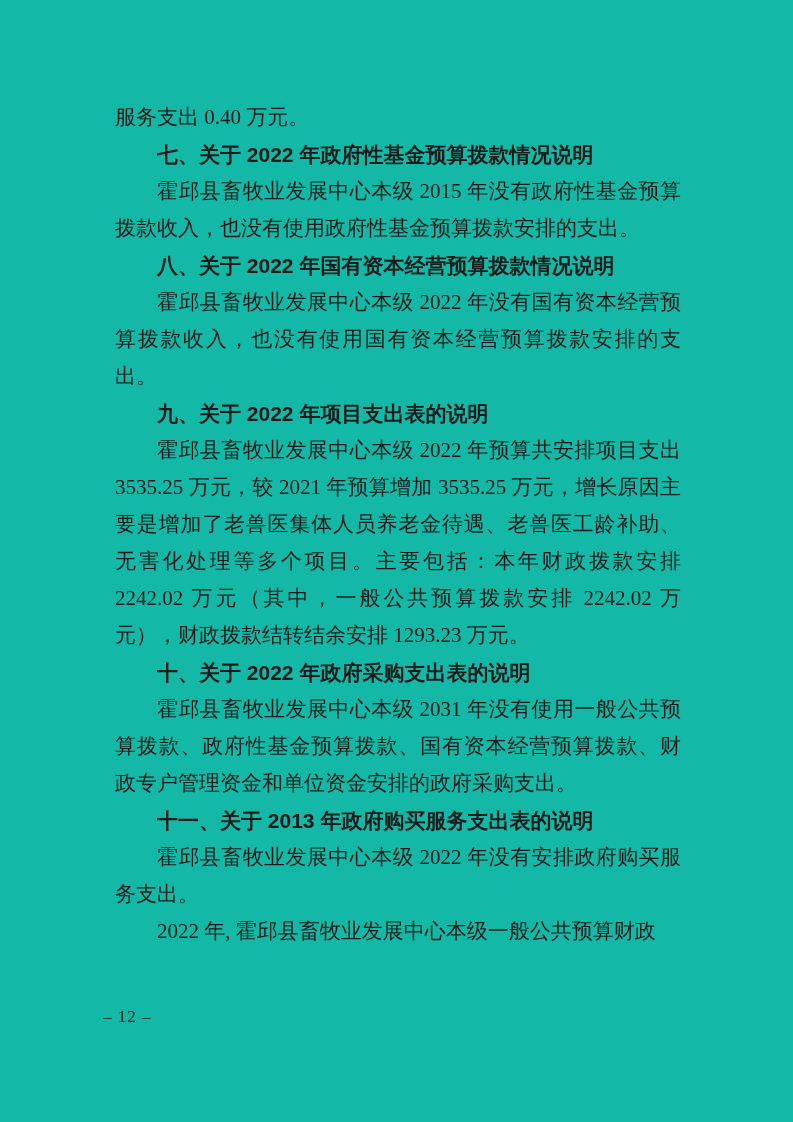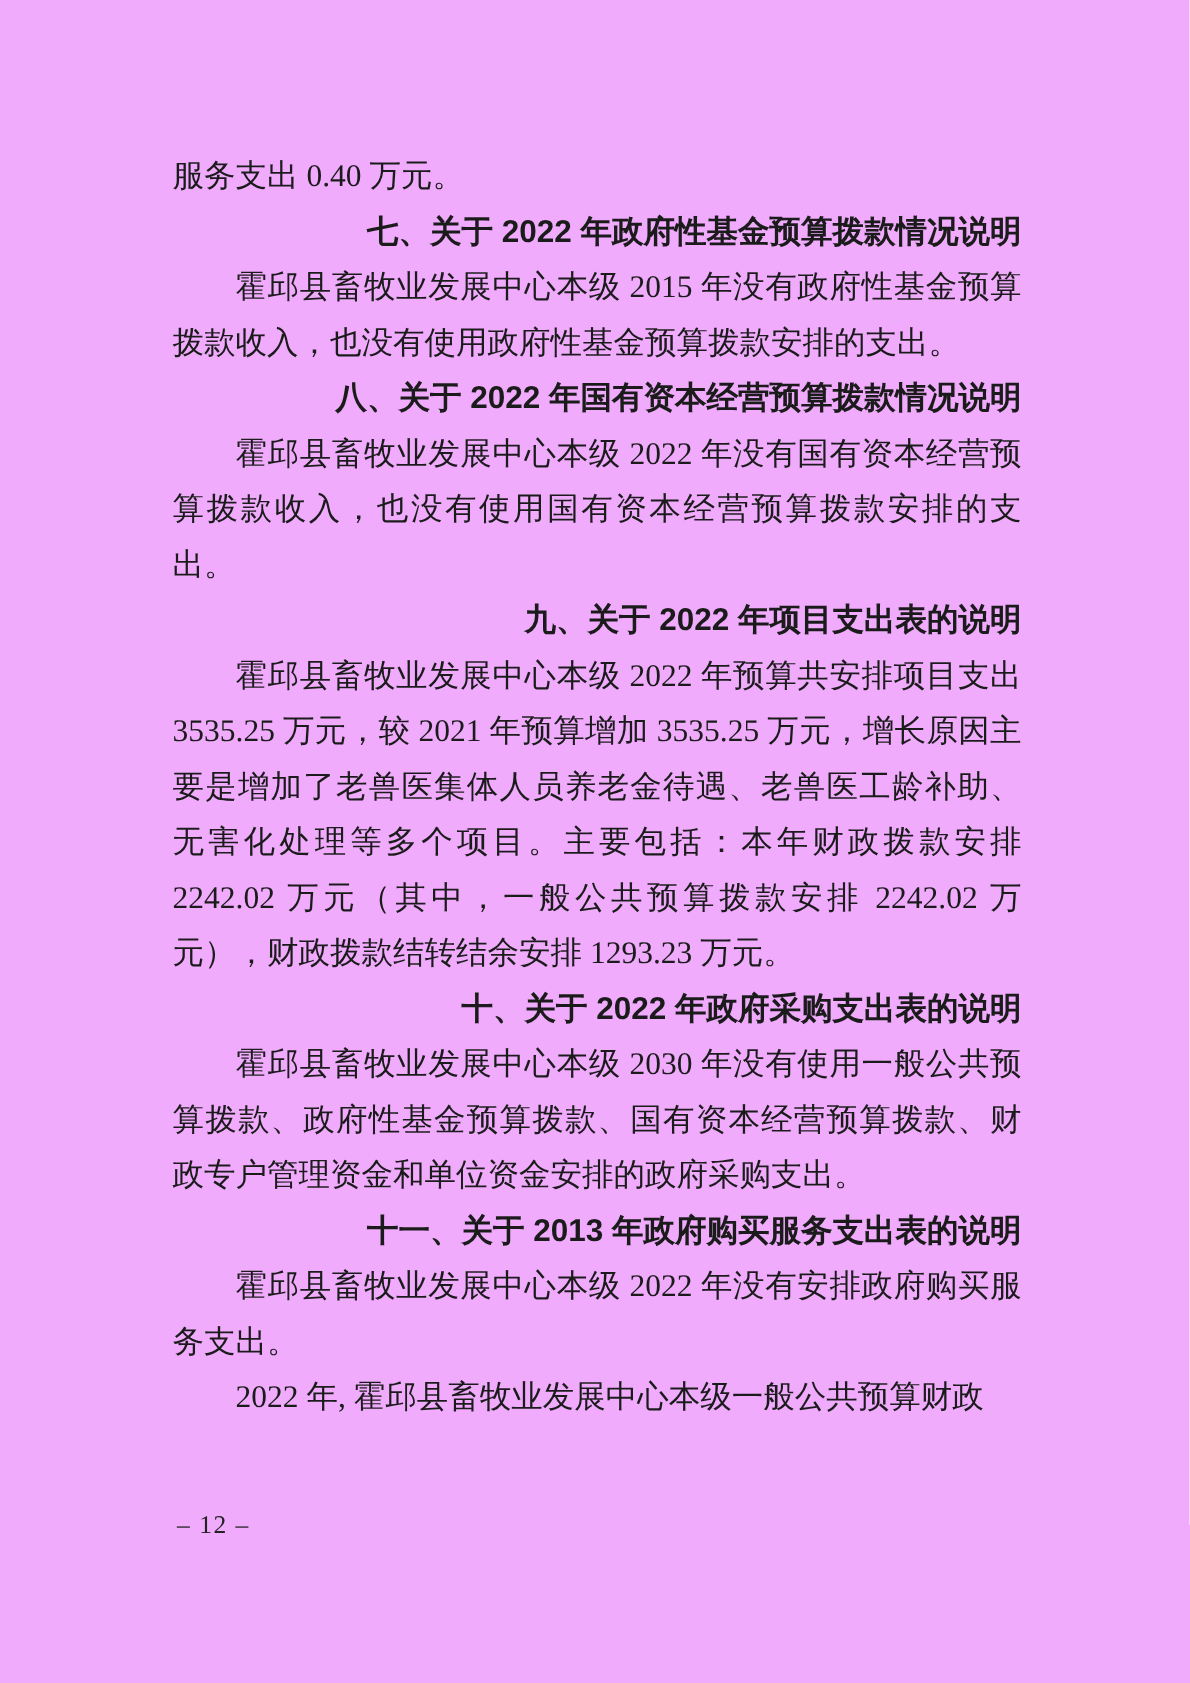--- a/index.html
+++ b/index.html
@@ -4,21 +4,21 @@
 <style>
   html, body {
     margin: 0;
     padding: 0;
     background: #ffffff;
   }
   .page {
     position: relative;
     width: 793px;
     height: 1122px;
-    background: #f0abfc;
+    background: #14b8a6;
     overflow: hidden;
     color: #1b1b1b;
   }
   .content {
     position: absolute;
     top: 99px;
     left: 115px;
     width: 566px;
   }
   .block {
@@ -33,25 +33,25 @@
     text-justify: inter-character;
     text-indent: 2em;
   }
   .para.no-indent {
     text-indent: 0;
   }
   .heading {
     font-family: "Liberation Sans", "DejaVu Sans", sans-serif;
     font-weight: bold;
     text-indent: 2em;
-    text-align: right;
+    text-align: left;
   }
   .footer {
     position: absolute;
-    left: 118px;
+    left: 103px;
     top: 1005px;
     font-family: "Liberation Serif", "DejaVu Serif", serif;
     font-size: 17px;
     line-height: 24px;
     color: #222222;
     letter-spacing: 1px;
   }
 </style>
 </head>
 <body>
@@ -59,21 +59,21 @@
 <div class="page">
   <div class="content">
     <p class="block para no-indent">服务支出 0.40 万元。</p>
     <h2 class="block heading">七、关于 2022 年政府性基金预算拨款情况说明</h2>
     <p class="block para">霍邱县畜牧业发展中心本级 2015 年没有政府性基金预算拨款收入，也没有使用政府性基金预算拨款安排的支出。</p>
     <h2 class="block heading">八、关于 2022 年国有资本经营预算拨款情况说明</h2>
     <p class="block para">霍邱县畜牧业发展中心本级 2022 年没有国有资本经营预算拨款收入，也没有使用国有资本经营预算拨款安排的支出。</p>
     <h2 class="block heading">九、关于 2022 年项目支出表的说明</h2>
     <p class="block para">霍邱县畜牧业发展中心本级 2022 年预算共安排项目支出 3535.25 万元，较 2021 年预算增加 3535.25 万元，增长原因主要是增加了老兽医集体人员养老金待遇、老兽医工龄补助、无害化处理等多个项目。主要包括：本年财政拨款安排 2242.02 万元（其中，一般公共预算拨款安排 2242.02 万元），财政拨款结转结余安排 1293.23 万元。</p>
     <h2 class="block heading">十、关于 2022 年政府采购支出表的说明</h2>
-    <p class="block para">霍邱县畜牧业发展中心本级 2030 年没有使用一般公共预算拨款、政府性基金预算拨款、国有资本经营预算拨款、财政专户管理资金和单位资金安排的政府采购支出。</p>
+    <p class="block para">霍邱县畜牧业发展中心本级 2031 年没有使用一般公共预算拨款、政府性基金预算拨款、国有资本经营预算拨款、财政专户管理资金和单位资金安排的政府采购支出。</p>
     <h2 class="block heading">十一、关于 2013 年政府购买服务支出表的说明</h2>
     <p class="block para">霍邱县畜牧业发展中心本级 2022 年没有安排政府购买服务支出。</p>
     <p class="block para">2022 年, 霍邱县畜牧业发展中心本级一般公共预算财政</p>
   </div>
   <div class="footer">
     <span>– 12 –</span>
   </div>
 </div>
 
 </body></html>

